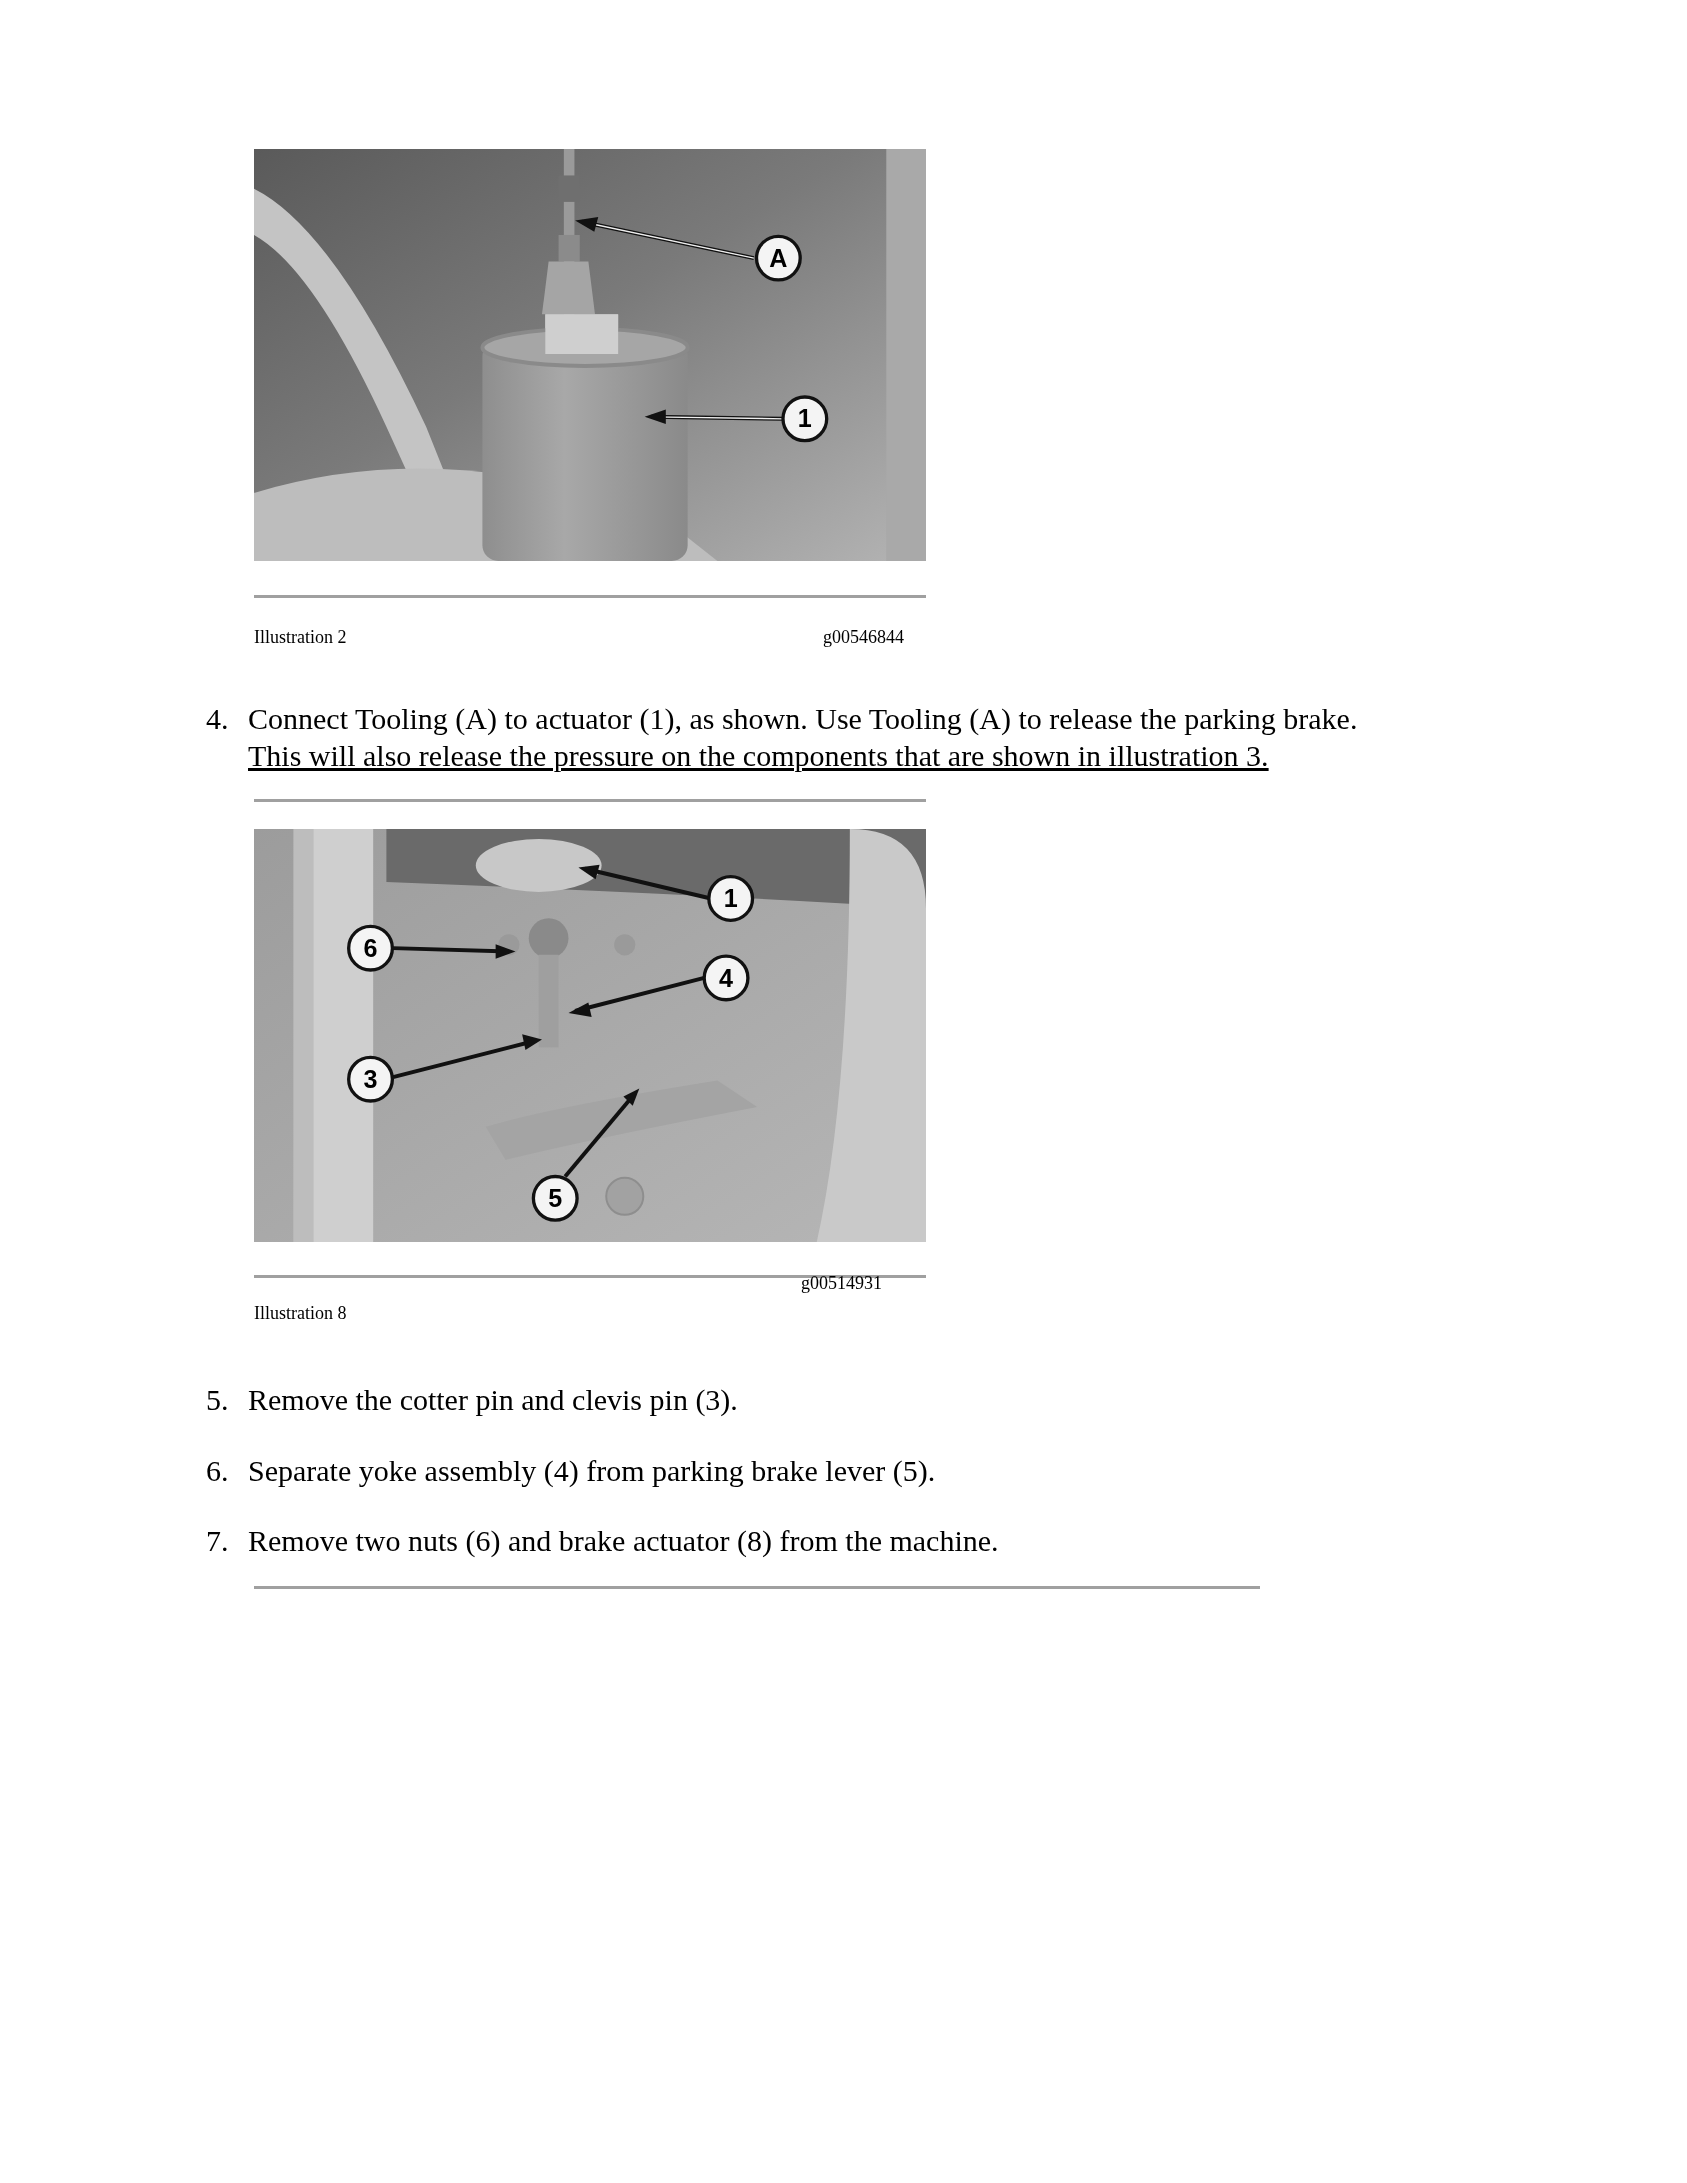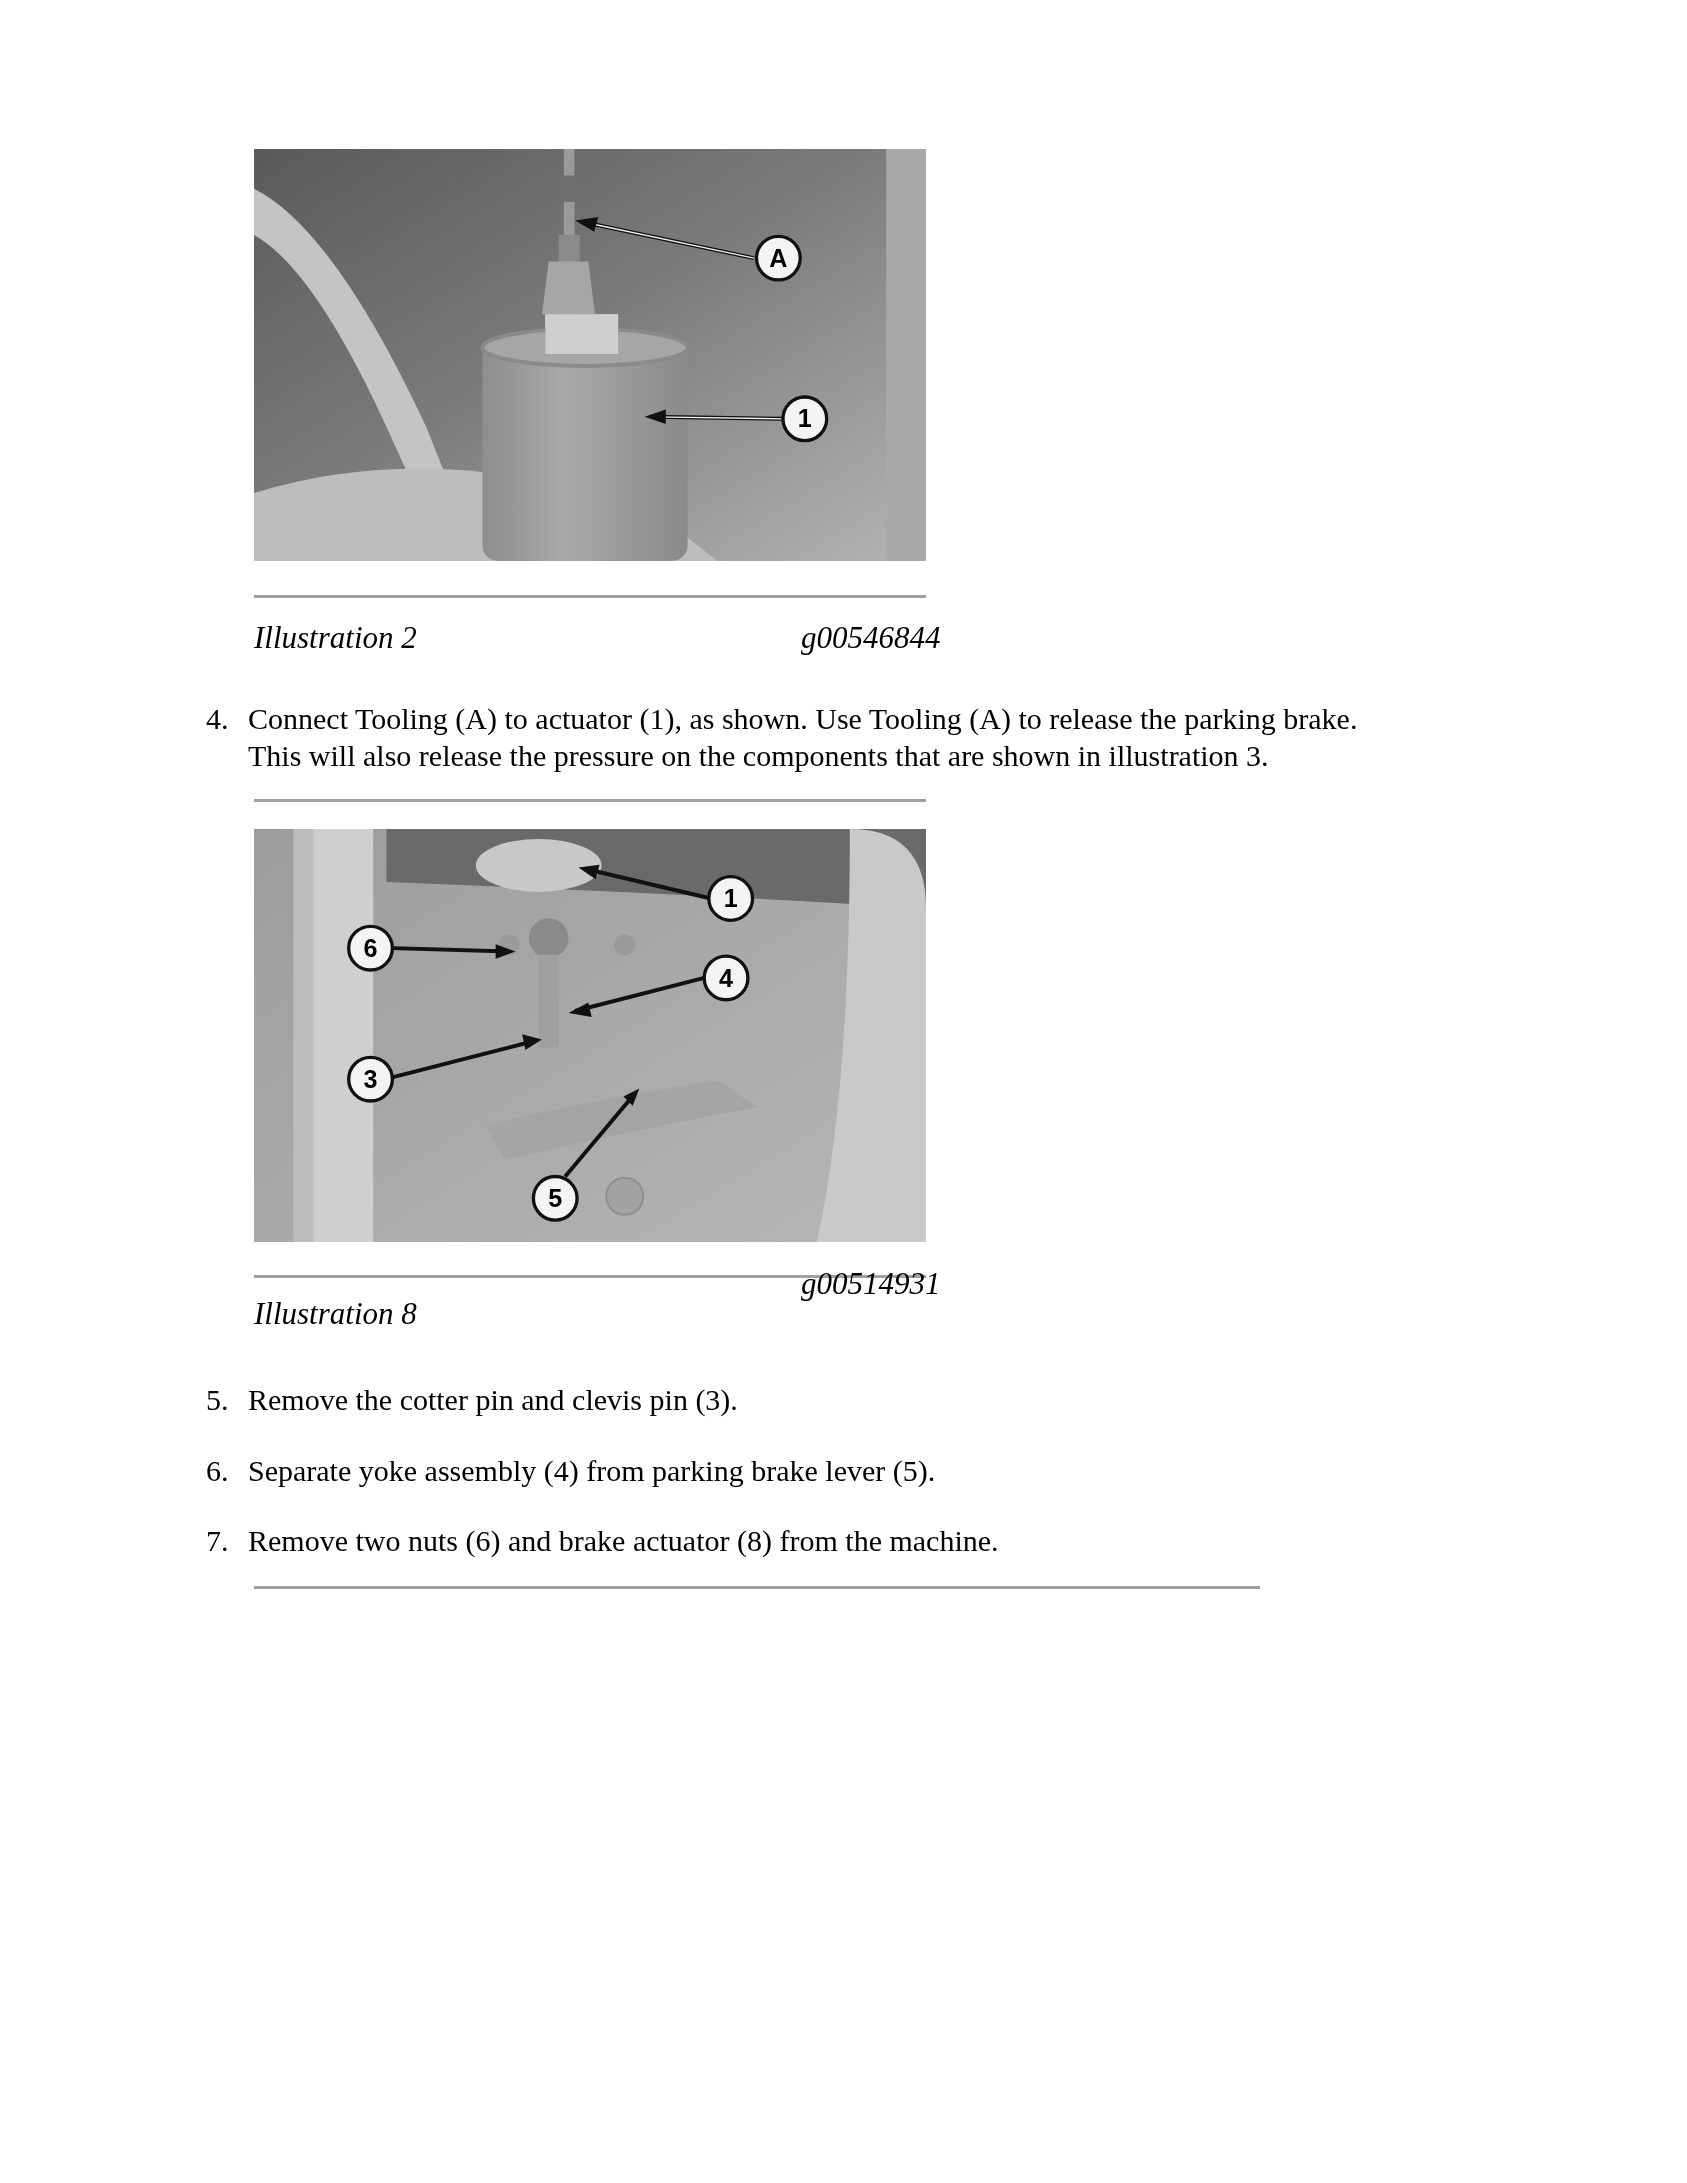--- a/index.html
+++ b/index.html
@@ -1,21 +1,21 @@
 <!DOCTYPE html>
 <html style="font-size:10.6px"><head>
 <meta charset="utf-8">
 <style>
   html, body { margin: 0; padding: 0; background: #ffffff; }
   body { width: 1687px; height: 2183px; position: relative; overflow: hidden;
          font-family: "Liberation Serif", "DejaVu Serif", serif; color: #000; }
   .photo { position: absolute; left: 254px; width: 672px; overflow: hidden; }
   .photo svg { display: block; width: 100%; height: 100%; }
   .rule { position: absolute; left: 254px; height: 3.3px; background: #a0a0a0; }
-  .caption { position: absolute; font-size: 31px; line-height: 25px; font-style: italic; }
+  .caption { position: absolute; font-size: 18px; line-height: 25px; }
   .step { position: absolute; left: 206px; font-size: 30px; line-height: 37px; }
   .step .num { position: absolute; left: 0; }
   .step .txt { position: absolute; left: 42px; white-space: nowrap; }
   .callout-label { font-family: "Liberation Sans", "DejaVu Sans", sans-serif; font-size: 38px; font-weight: bold; }
 </style>
 </head>
 <body>
 
 <div class="photo" style="top:149px;height:412px;">
   <svg viewBox="0 0 1015 623" preserveAspectRatio="none">
@@ -65,21 +65,21 @@
 </div>
 
 <div class="rule" style="top:595px;width:672px;"></div>
 
 <div class="caption" style="top:625px;left:254px;">Illustration 2</div>
 <div class="caption" style="top:625px;left:801px;width:125px;text-align:center;">g00546844</div>
 
 <div class="step" style="top:700px;">
   <span class="num">4.</span>
   <span class="txt" style="top:0;text-align:right;">Connect Tooling (A) to actuator (1), as shown. Use Tooling (A) to release the parking brake.</span>
-  <span class="txt" style="top:37px;">This will also release the pressure on the components that are shown in illustration 3.</span>
+  <span class="txt" style="top:37px;text-decoration:underline;">This will also release the pressure on the components that are shown in illustration 3.</span>
 </div>
 
 <div class="rule" style="top:799px;width:672px;"></div>
 
 <div class="photo" style="top:829px;height:413px;">
   <svg viewBox="0 0 1015 624" preserveAspectRatio="none">
     <defs>
       <linearGradient id="bg2" x1="0" y1="0" x2="1" y2="1">
         <stop offset="0" stop-color="#9c9c9c"></stop>
         <stop offset="1" stop-color="#b6b6b6"></stop>

